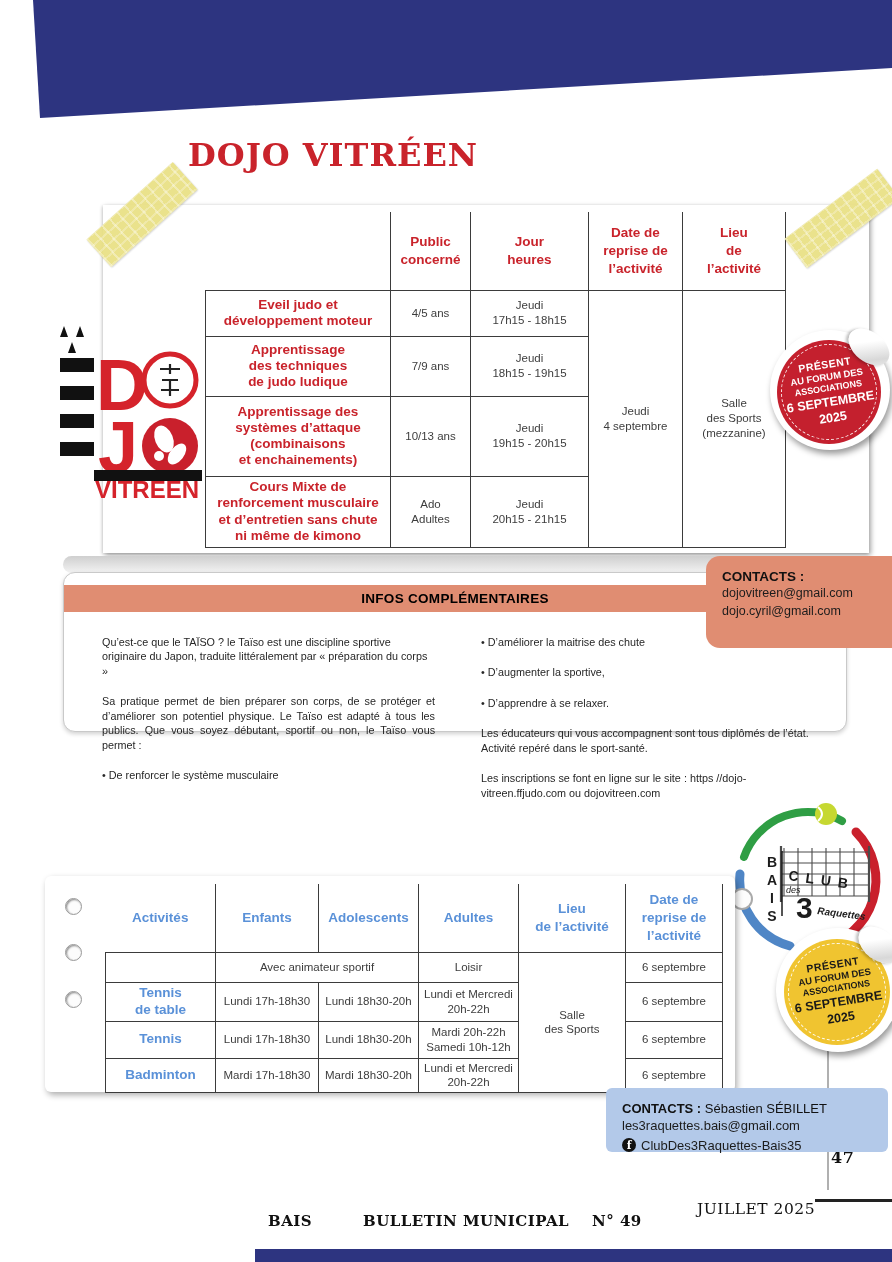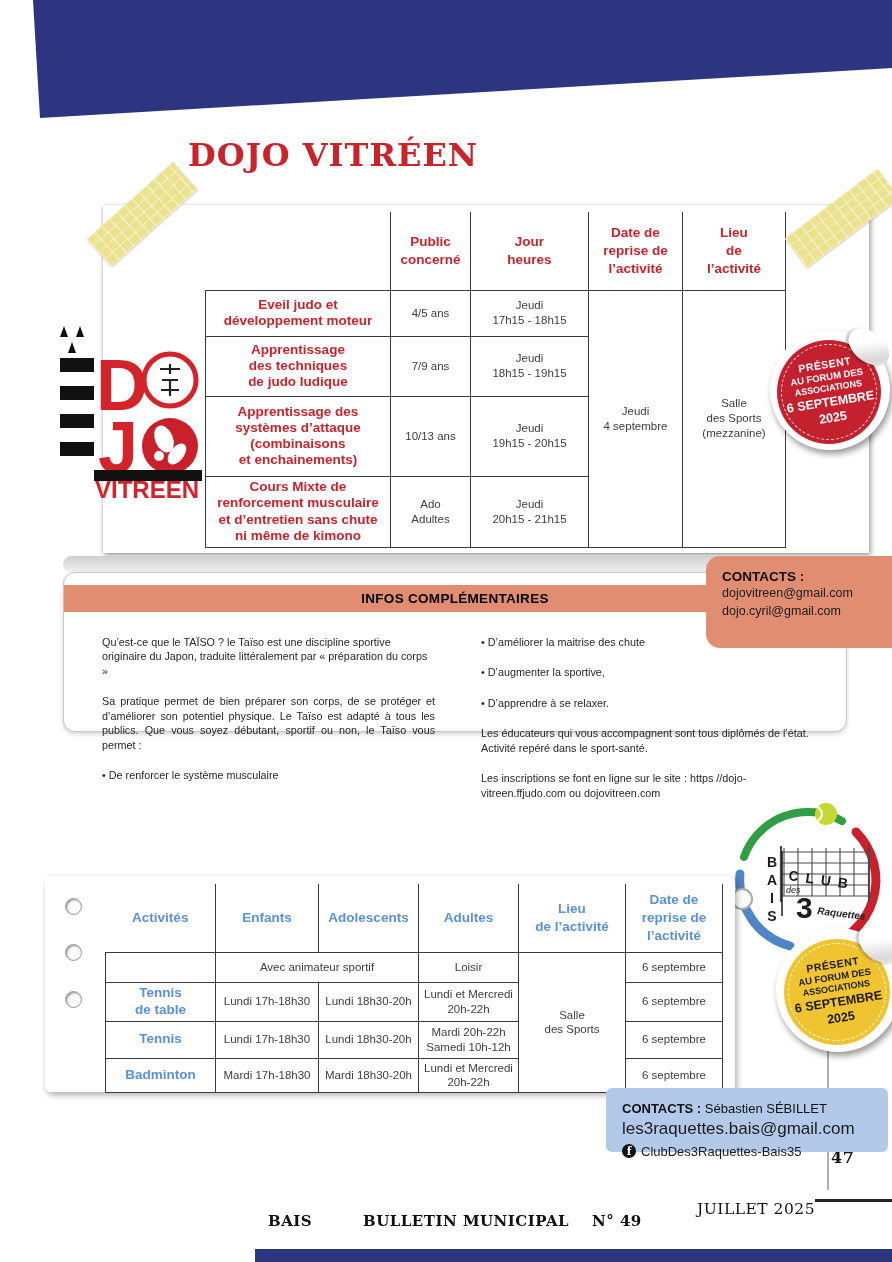--- a/index.html
+++ b/index.html
@@ -83,21 +83,21 @@
 
   .contacts-dojo{left:706px;top:556px;width:186px;height:92px;background:#e08d72;
     border-radius:14px 0 0 14px;z-index:4;padding:13px 0 0 16px;box-sizing:border-box;}
   .contacts-dojo .lbl{font-weight:bold;font-size:13.5px;color:#111;}
   .contacts-dojo .em{font-size:12.5px;color:#1c1c1c;line-height:1.45;}
 
   .contacts-club{left:606px;top:1088px;width:282px;height:64px;background:#b3c9e9;
     border-radius:6px;z-index:3;padding:13px 0 0 16px;box-sizing:border-box;}
   .contacts-club .row1{font-size:13px;color:#111;}
   .contacts-club .lbl{font-weight:bold;}
-  .contacts-club .em{font-size:17px;color:#1c1c1c;line-height:1.5;}
+  .contacts-club .em{font-size:13px;color:#1c1c1c;line-height:1.5;}
   .fbline{display:flex;align-items:center;gap:5px;font-size:13px;color:#1c1c1c;margin-top:2px;}
   .fb-icon{width:14px;height:14px;border-radius:50%;background:#111;color:#fff;display:inline-flex;
     align-items:center;justify-content:center;font-family:"DejaVu Serif",serif;font-weight:bold;
     font-size:11px;line-height:1;}
   .fb-icon::before{content:"f";}
 
   .string{width:2px;background:#b0b0b0;z-index:1;}
 
   
   .foot{font-family:"DejaVu Serif","Liberation Serif",serif;color:#111;z-index:2;}

